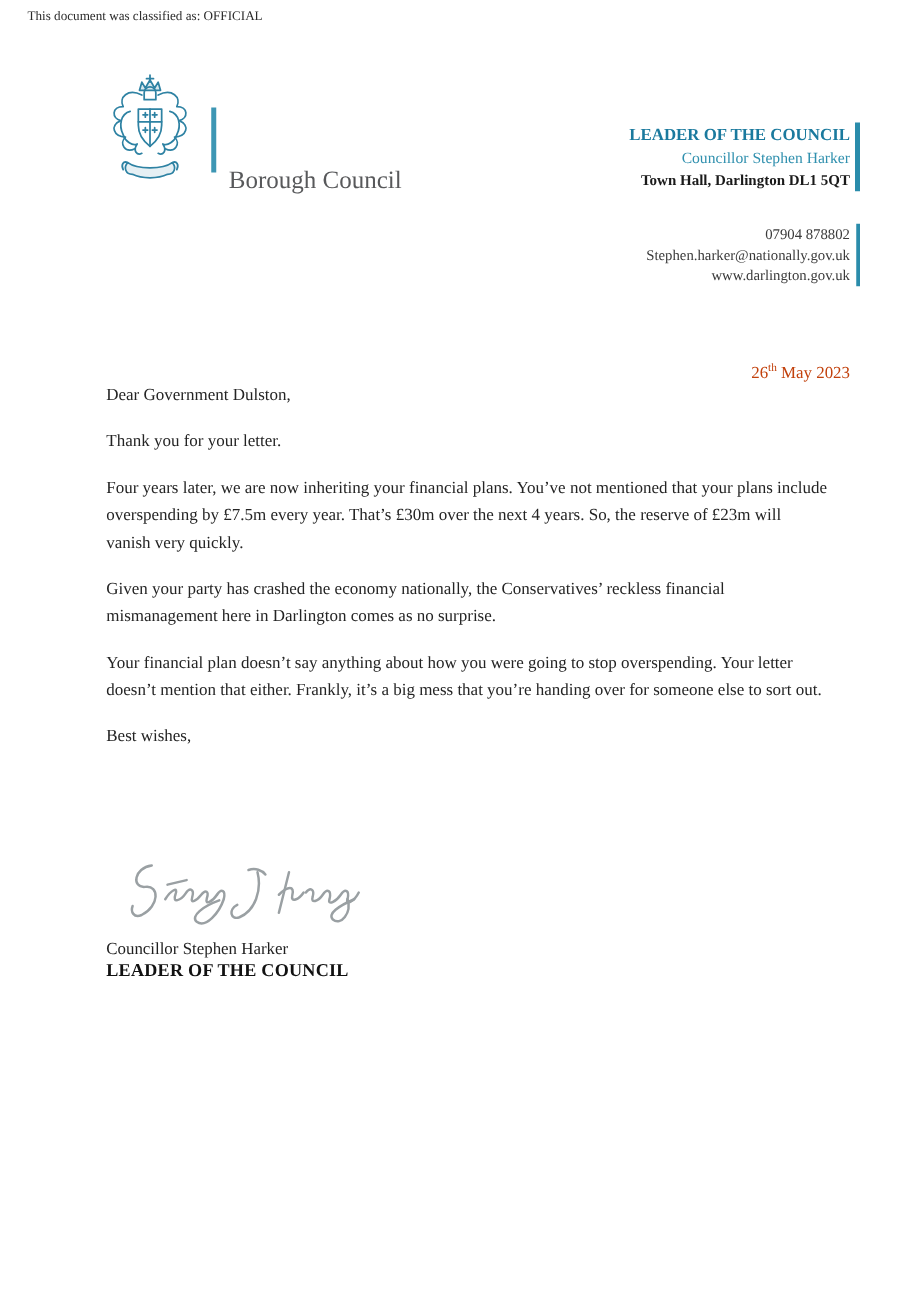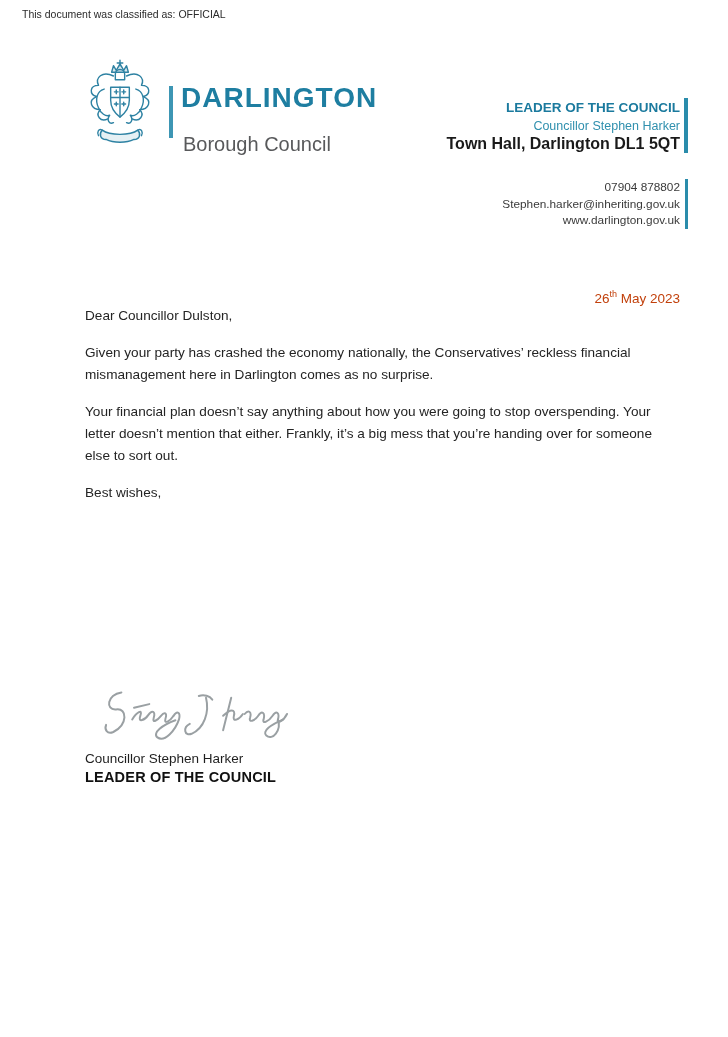--- a/index.html
+++ b/index.html
@@ -1,21 +1,21 @@
 <!DOCTYPE html>
 <html><head>
 <meta charset="utf-8">
 <style>
   html, body { margin: 0; padding: 0; background: #ffffff; }
   .page {
     position: relative;
     width: 728px;
     height: 848px;
     background: #ffffff;
-    font-family: Liberation Sans, sans-serif;
+    font-family: Liberation Serif, serif;
     color: #262626;
     overflow: hidden;
   }
 
   
   .classification {
     position: absolute;
     left: 22px;
     top: 8px;
     font-size: 10.5px;
@@ -62,21 +62,21 @@
     right: 40px;
     display: flex;
     align-items: stretch;
   }
   .lh-text { text-align: right; }
   .lh-bar { width: 4px; background: #2a8cab; margin-left: 4px; }
 
   .lh-role-block { top: 98px; }
   .lh-role   { font-size: 13.5px; font-weight: bold; color: #1b7a9e; line-height: 19px; }
   .lh-counc  { font-size: 12.5px; color: #3090ae; line-height: 18px; }
-  .lh-addr   { font-size: 16px; font-weight: bold; color: #1a1a1a; line-height: 18px; }
+  .lh-addr   { font-size: 12px; font-weight: bold; color: #1a1a1a; line-height: 18px; }
 
   .lh-contact-block { top: 179px; justify-content: flex-end; }
   .lh-contact { font-size: 11.8px; color: #3a3a3a; line-height: 16.5px; }
   .lh-contact-bar { width: 3px; background: #2a8cab; margin-left: 5px; }
 
   
   .date-line {
     position: absolute;
     right: 48px;
     top: 289px;
@@ -159,45 +159,46 @@
       <path d="M28 34 C20 36 18 46 22 54 C24 60 30 64 34 62 C30 68 34 72 38 70"></path>
       <path d="M62 34 C70 36 72 46 68 54 C66 60 60 64 56 62 C60 68 56 72 52 70"></path>
       <path d="M35 32 h20 v14 c0 10 -6 15 -10 18 c-4 -3 -10 -8 -10 -18 z" fill="#ffffff"></path>
       <path d="M45 32 v32 M35 43 h20"></path>
       <path d="M39 37 h4 M41 35 v4 M47 37 h4 M49 35 v4 M39 50 h4 M41 48 v4 M47 50 h4 M49 48 v4"></path>
       <path d="M26 78 C34 84 56 84 64 78 C68 82 66 88 60 88 C52 92 38 92 30 88 C24 88 22 82 26 78" fill="rgba(46,130,163,0.12)"></path>
       <path d="M26 78 C22 76 20 80 22 84 M64 78 C68 76 70 80 68 84"></path>
     </g>
   </svg>
   <div class="logo-sep"></div>
-  <div class="logo-name">DARLINGTON</div>
   <div class="logo-sub">Borough Council</div>
 
   <div class="lh-block lh-role-block">
     <div class="lh-text">
       <div class="lh-role">LEADER OF THE COUNCIL</div>
       <div class="lh-counc">Councillor Stephen Harker</div>
       <div class="lh-addr">Town Hall, Darlington DL1 5QT</div>
     </div>
     <div class="lh-bar"></div>
   </div>
 
   <div class="lh-block lh-contact-block">
     <div class="lh-text lh-contact">
       <div>07904 878802</div>
-      <div>Stephen.harker@inheriting.gov.uk</div>
+      <div>Stephen.harker@nationally.gov.uk</div>
       <div>www.darlington.gov.uk</div>
     </div>
     <div class="lh-contact-bar"></div>
   </div>
 
   <div class="date-line"><span>26</span><sup>th</sup><span> May 2023</span></div>
 
   <div class="letter-body">
-    <p>Dear Councillor Dulston,</p>
+    <p>Dear Government Dulston,</p>
+    <p>Thank you for your letter.</p>
+    <p>Four years later, we are now inheriting your financial plans. You’ve not mentioned that your plans include overspending by £7.5m every year. That’s £30m over the next 4 years. So, the reserve of £23m will vanish very quickly.</p>
     <p>Given your party has crashed the economy nationally, the Conservatives’ reckless financial mismanagement here in Darlington comes as no surprise.</p>
     <p>Your financial plan doesn’t say anything about how you were going to stop overspending. Your letter doesn’t mention that either. Frankly, it’s a big mess that you’re handing over for someone else to sort out.</p>
     <p>Best wishes,</p>
   </div>
 
   <svg class="signature" viewBox="0 0 240 80" aria-hidden="true">
     <g fill="none" stroke="#9aa0a3" stroke-width="2.2" stroke-linecap="round" stroke-linejoin="round">
       <path d="M26 16 C10 18 8 36 20 35 C33 33 33 52 17 60 C10 63 7 57 9 52"></path>
       <path d="M38 46 C43 38 50 34 47 42 C44 50 52 47 56 41 C60 35 64 37 62 44 C60 51 66 47 70 42 C74 37 77 39 75 45 C73 52 80 48 84 42"></path>
       <path d="M84 42 C88 36 92 38 90 46 C86 58 74 72 66 66 C60 61 72 52 86 47"></path>

